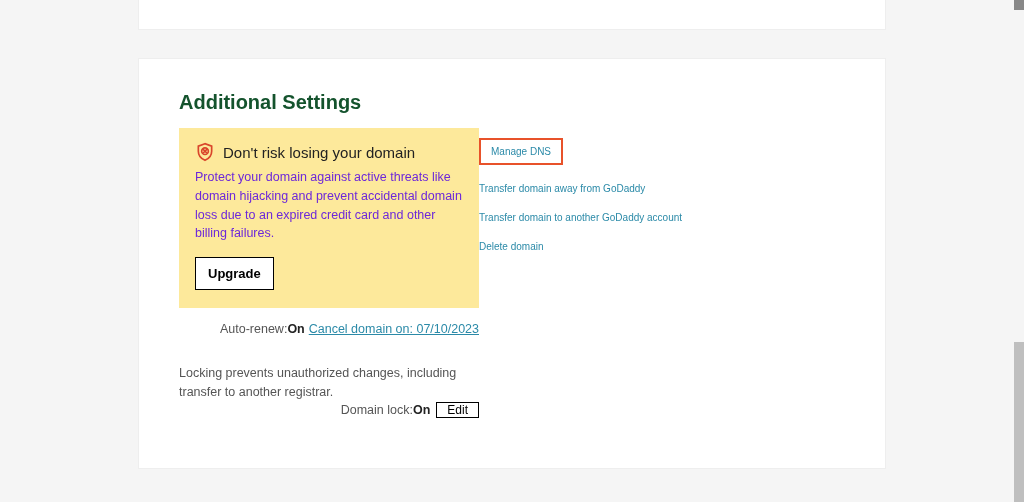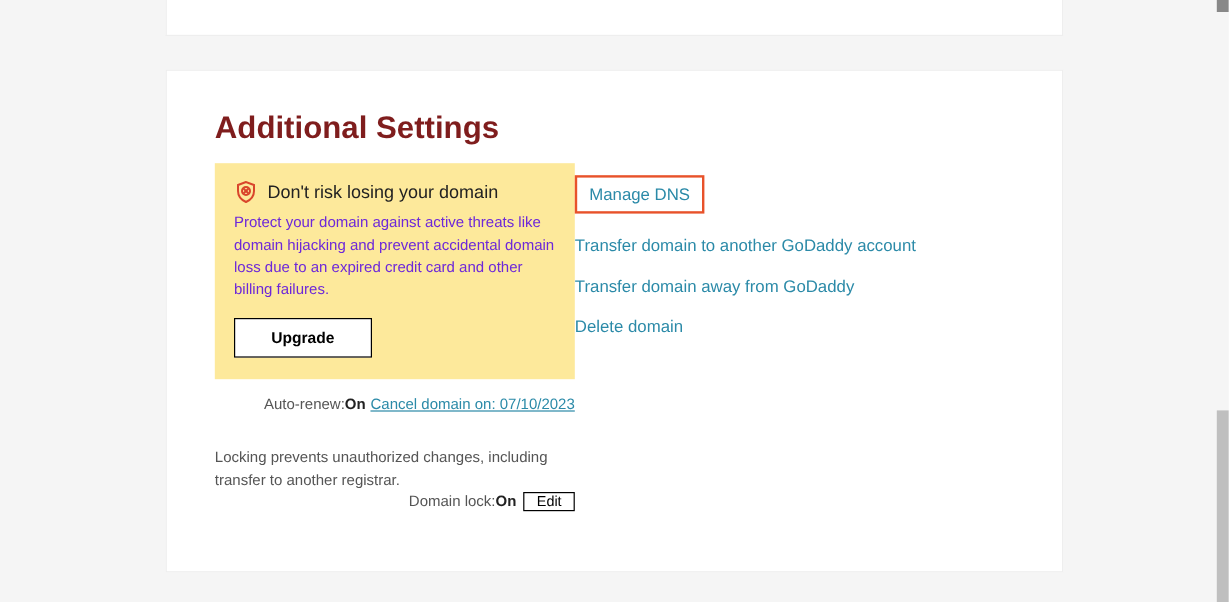--- a/index.html
+++ b/index.html
@@ -18,23 +18,23 @@
       border: 1px solid #eee;
       border-top: none;
     }
     .card {
       background: #fff;
       margin: 0 138px;
       padding: 32px 40px 50px 40px;
       border: 1px solid #eee;
     }
     h2.heading {
-      font-size: 26px;
+      font-size: 20px;
       font-weight: 600;
-      color: #7f1d1d;
+      color: #14532d;
       margin-bottom: 14px;
     }
     .inner {
       display: flex;
     }
     .left { width: 300px; flex: 0 0 300px; }
     .right { flex: 1; padding-top: 10px; }
     .callout {
       background: #fde99b;
       padding: 14px 16px 18px 16px;
@@ -53,21 +53,21 @@
     .shield-icon svg { display: block; }
     .callout-body {
       font-size: 12.5px;
       color: #6d28d9;
       line-height: 1.5;
       margin-bottom: 14px;
     }
     .btn-outline {
       background: #fff;
       border: 1px solid #000;
-      padding: 8px 30px;
+      padding: 8px 12px;
       font-size: 13px;
       font-weight: 600;
       cursor: pointer;
       font-family: inherit;
     }
     .btn-small {
       background: #fff;
       border: 1px solid #000;
       padding: 0 10px;
       font-size: 12px;
@@ -92,21 +92,21 @@
     .status-strong { font-weight: 700; color: #222; }
     .link-inline {
       color: #2b8aa8;
       text-decoration: underline;
       cursor: pointer;
       margin-left: 4px;
     }
     .right-links a {
       display: block;
       color: #2b8aa8;
-      font-size: 14px;
+      font-size: 10px;
       text-decoration: none;
       margin-bottom: 18px;
       cursor: pointer;
     }
     .highlight-box {
       border: 2.5px solid #e8522a;
       display: inline-block;
       padding: 6px 10px;
       margin-bottom: 18px;
     }
@@ -171,21 +171,21 @@
           <button class="btn-small">Edit</button>
         </div>
       </div>
 
     </div>
 
     <div class="right right-links">
       <div class="highlight-box">
         <a>Manage DNS</a>
       </div>
+      <a>Transfer domain away from GoDaddy</a>
       <a>Transfer domain to another GoDaddy account</a>
-      <a>Transfer domain away from GoDaddy</a>
       <a>Delete domain</a>
     </div>
   </div>
 </div>
 
 <div class="scroll-handle"></div>
 <div class="scroll-track"></div>
 
 </body></html>

